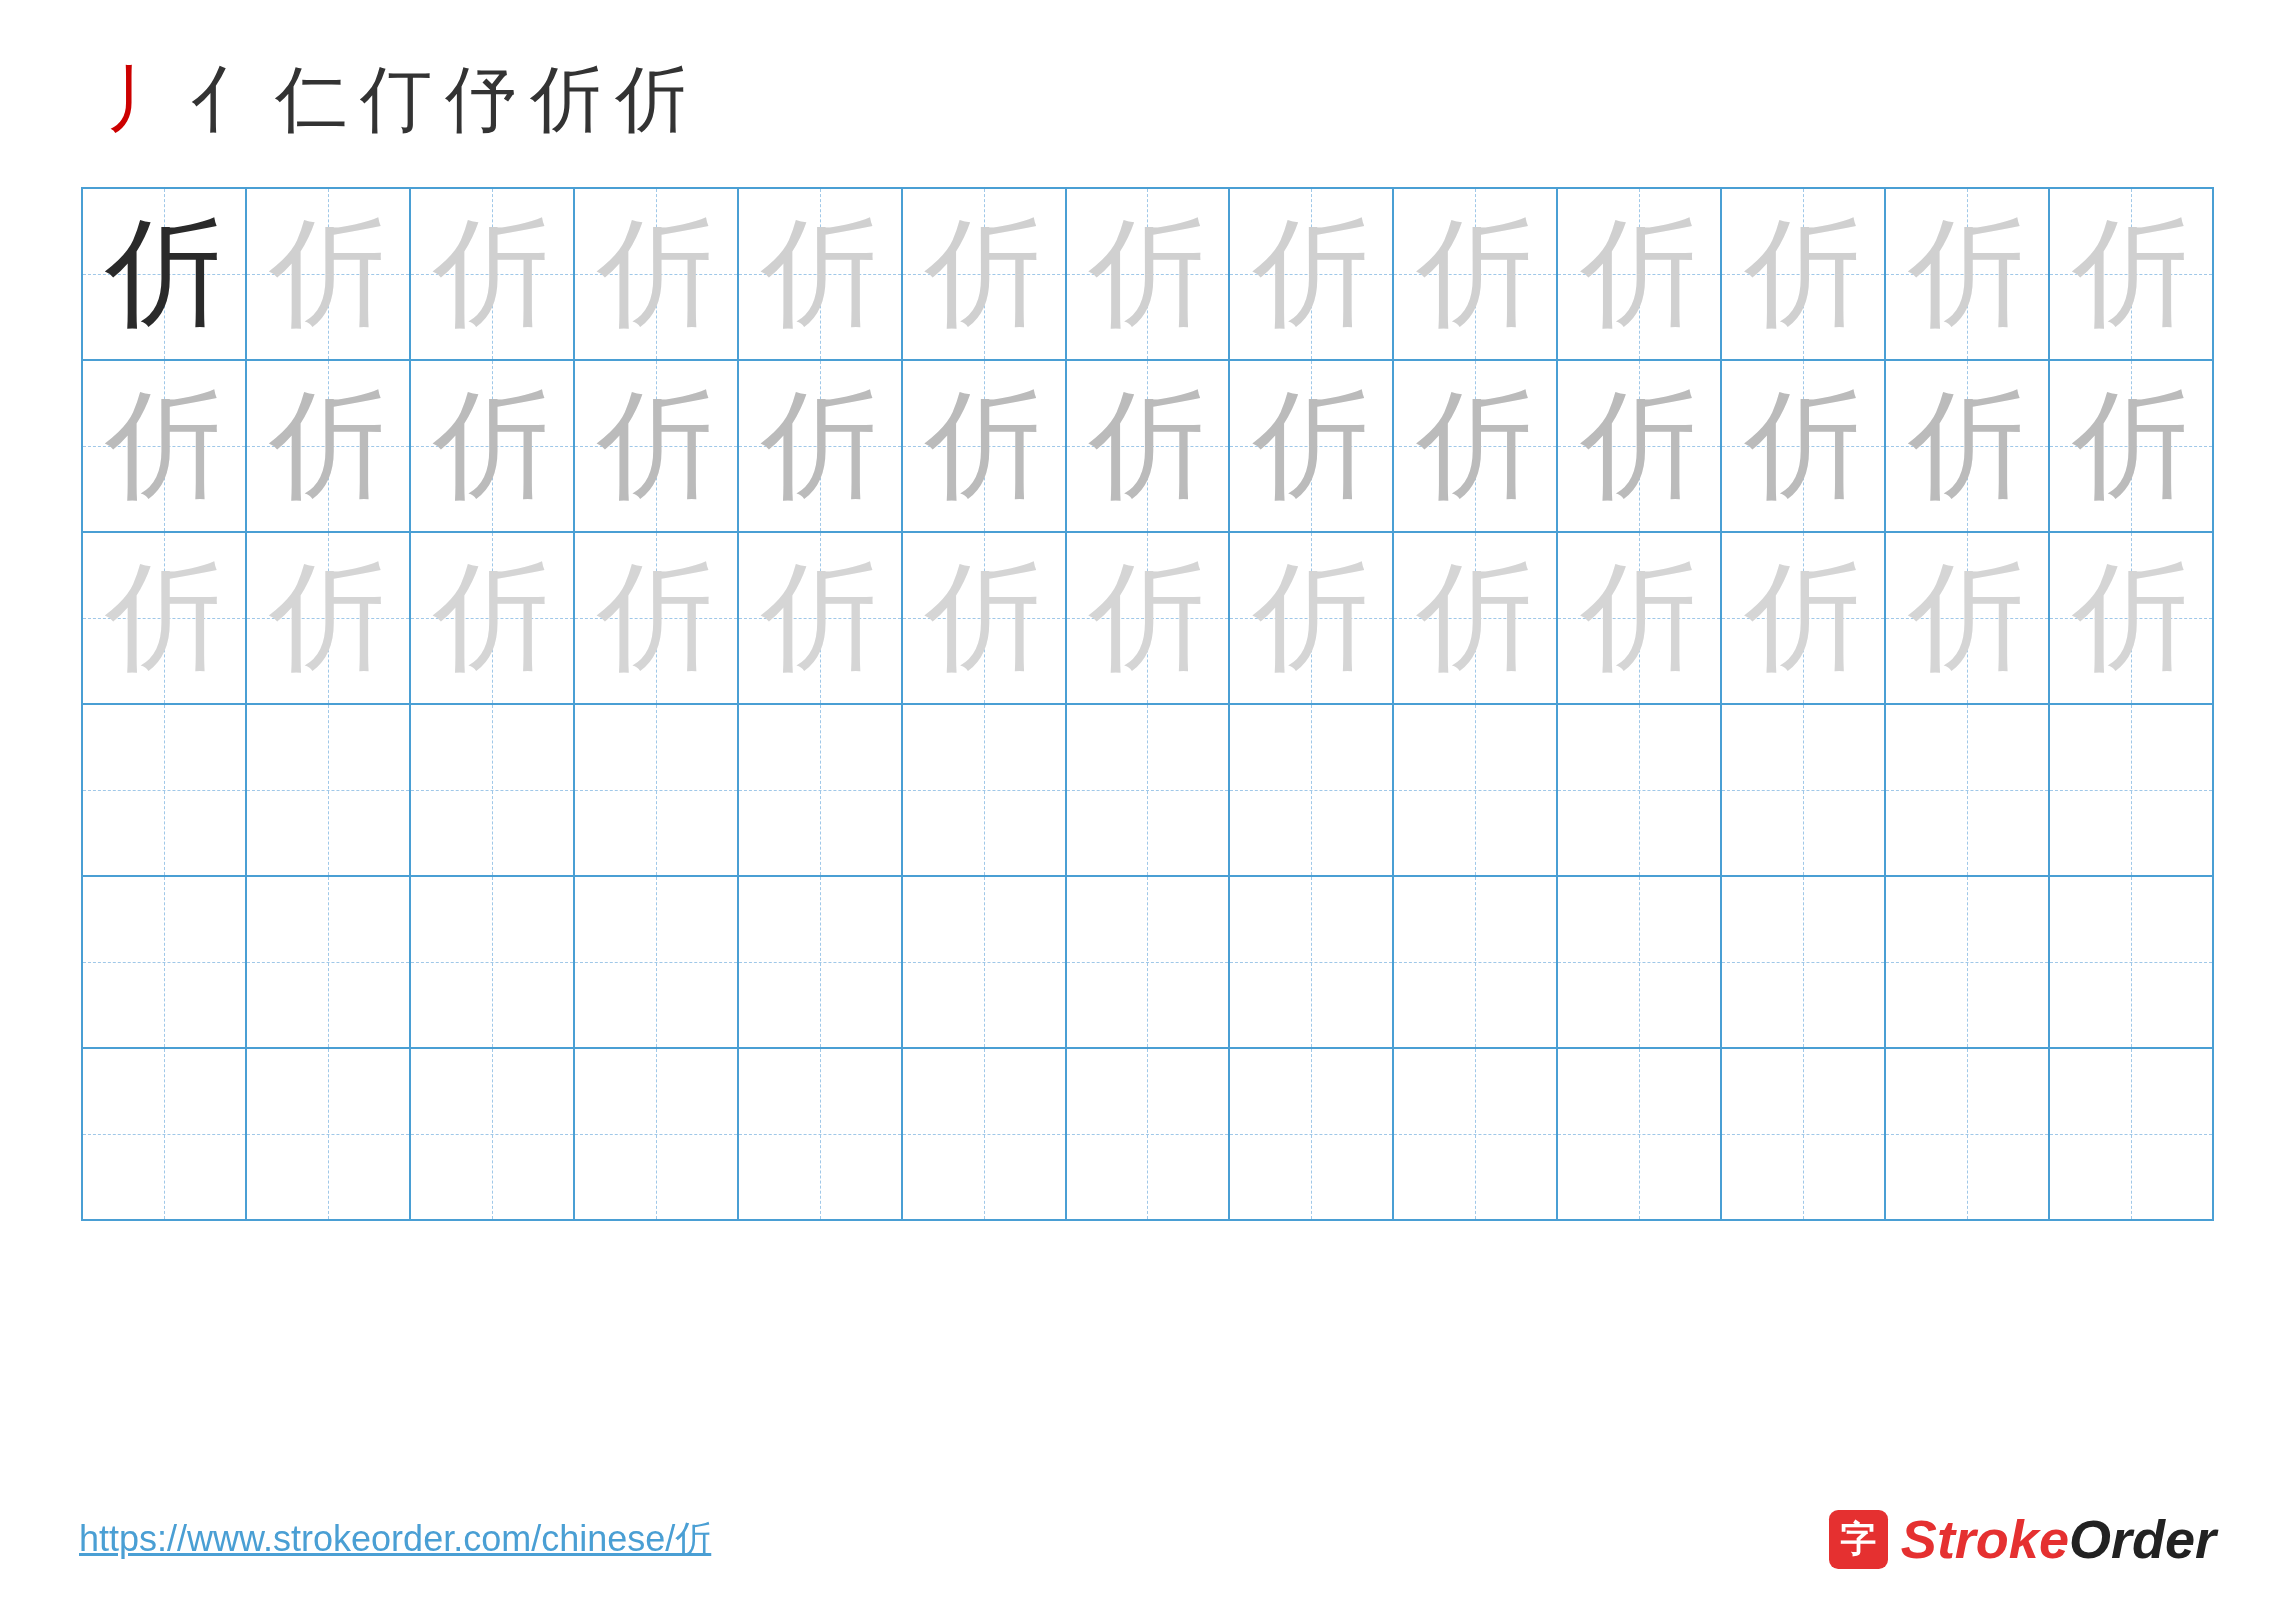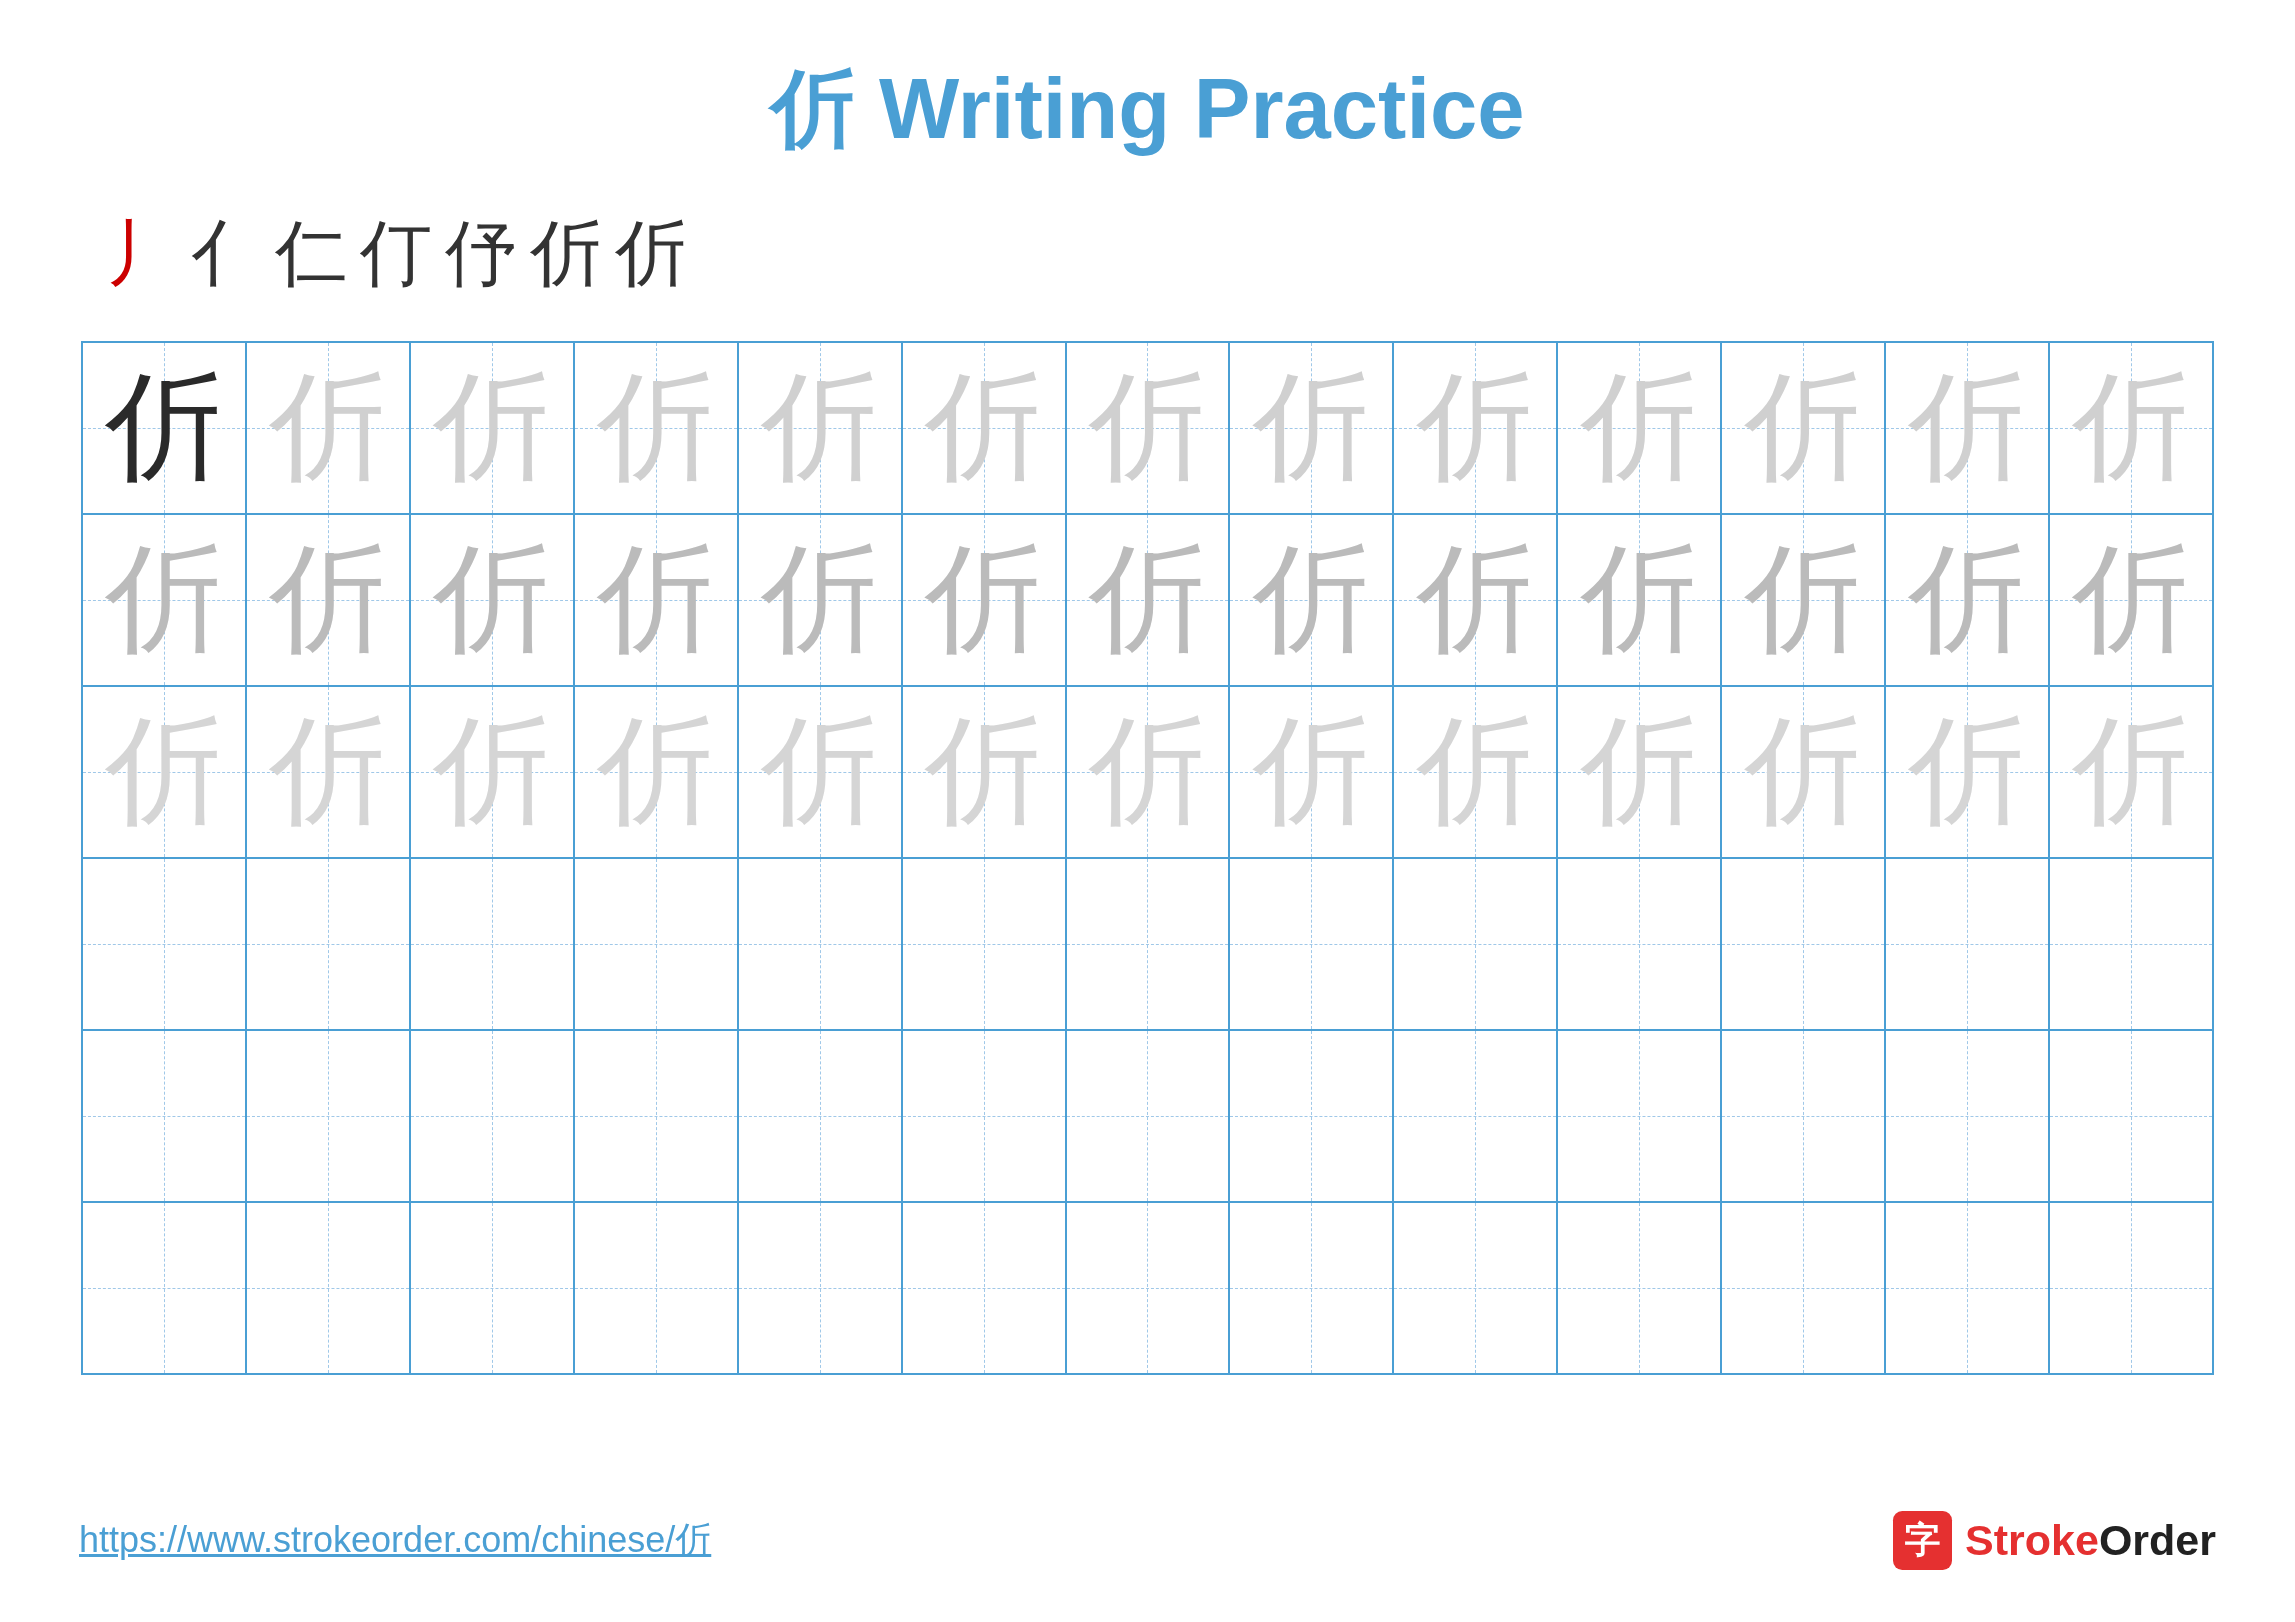--- a/index.html
+++ b/index.html
@@ -152,37 +152,35 @@
       display: flex;
       align-items: center;
       justify-content: center;
       color: white;
       font-size: 36px;
       font-weight: bold;
       font-family: serif;
     }
 
     .logo-text {
-      font-size: 43px;
+      font-size: 54px;
       font-weight: bold;
       color: #222;
+      font-style: italic;
     }
 
     .logo-text span {
       color: #e53030;
     }
   </style>
 </head>
 <body>
 
 <div class="page">
 
-  <div class="title">
-    <span>伒 </span><span>Writing Practice</span>
-  </div>
 
   <div class="stroke-order-row">
     <div class="stroke-sequence">
       <span class="stroke-char red">丿</span>
       <span class="stroke-char">亻</span>
       <span class="stroke-char">仁</span>
       <span class="stroke-char">仃</span>
       <span class="stroke-char">伃</span>
       <span class="stroke-char">伒</span>
       <span class="stroke-char">伒</span>

